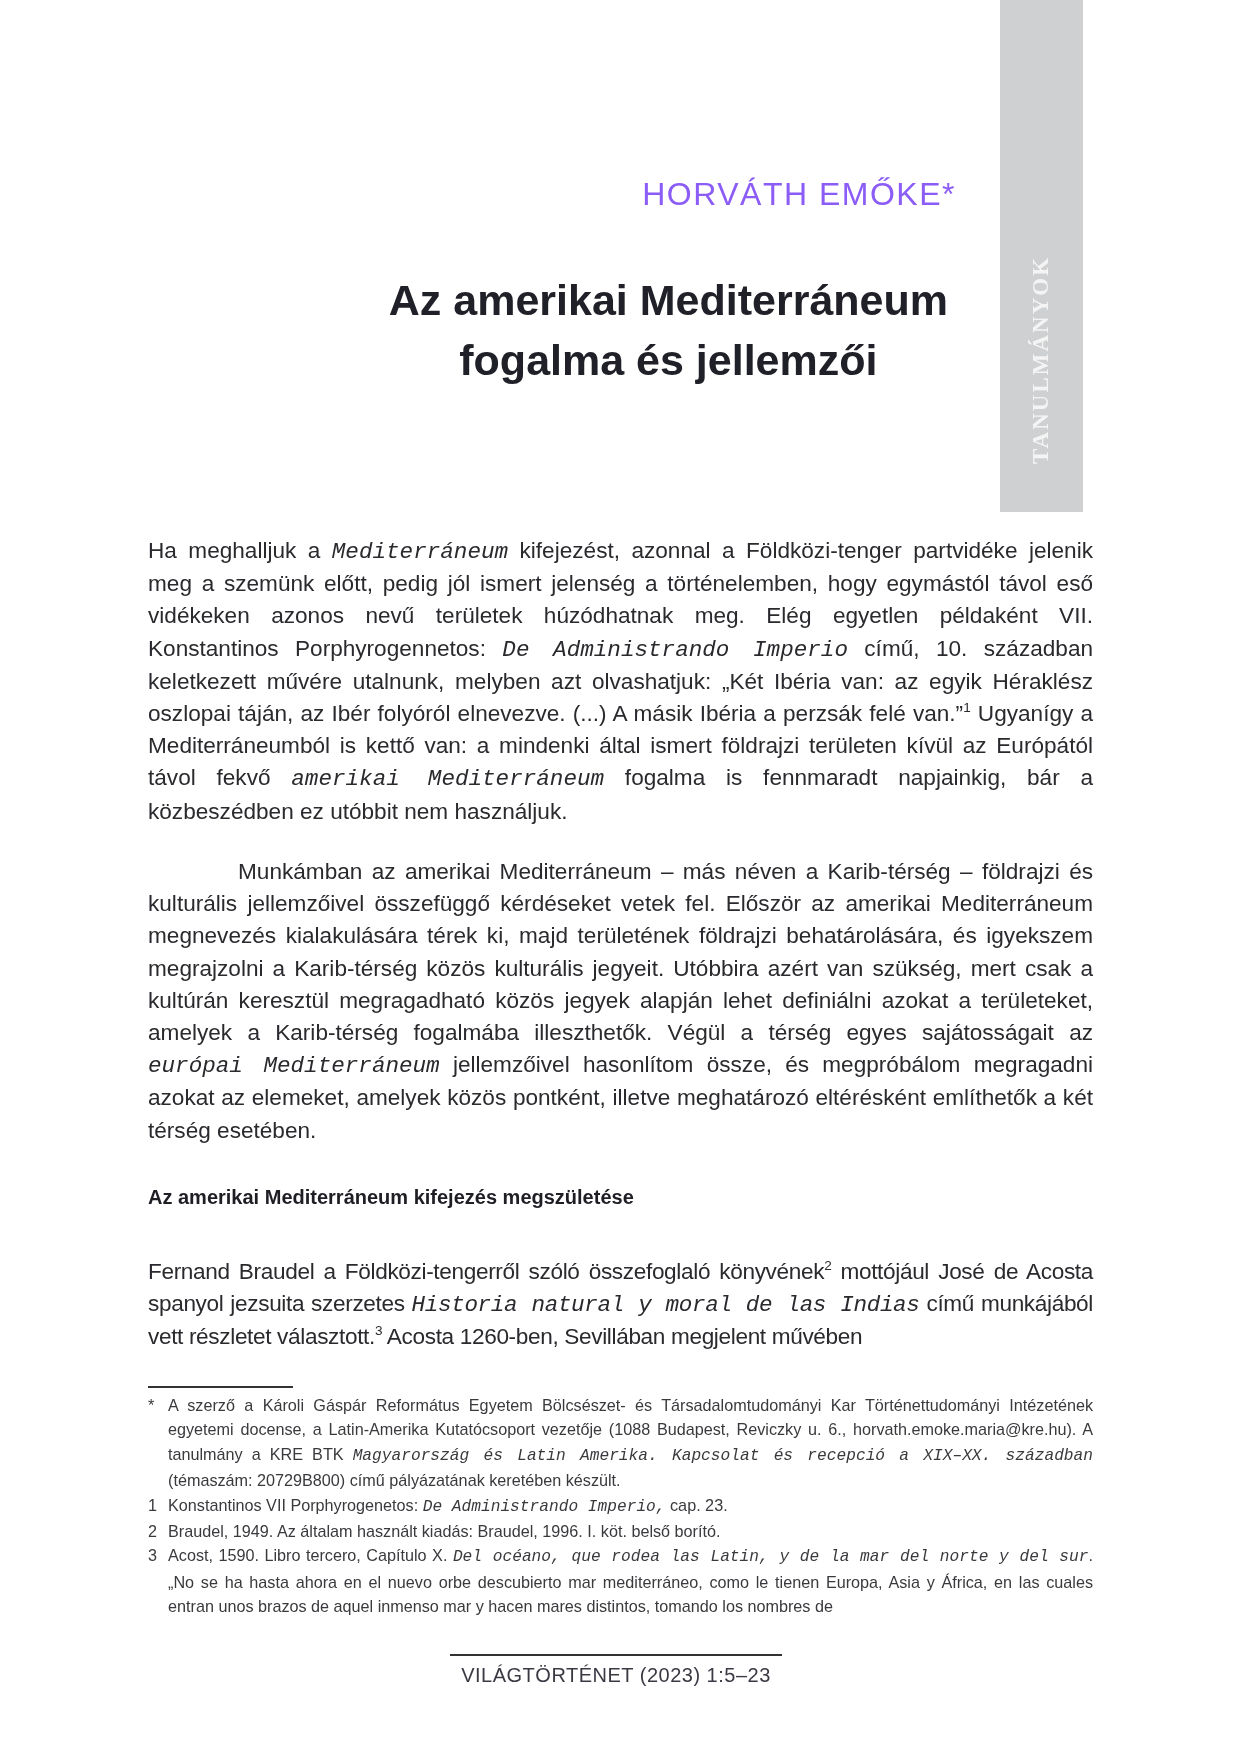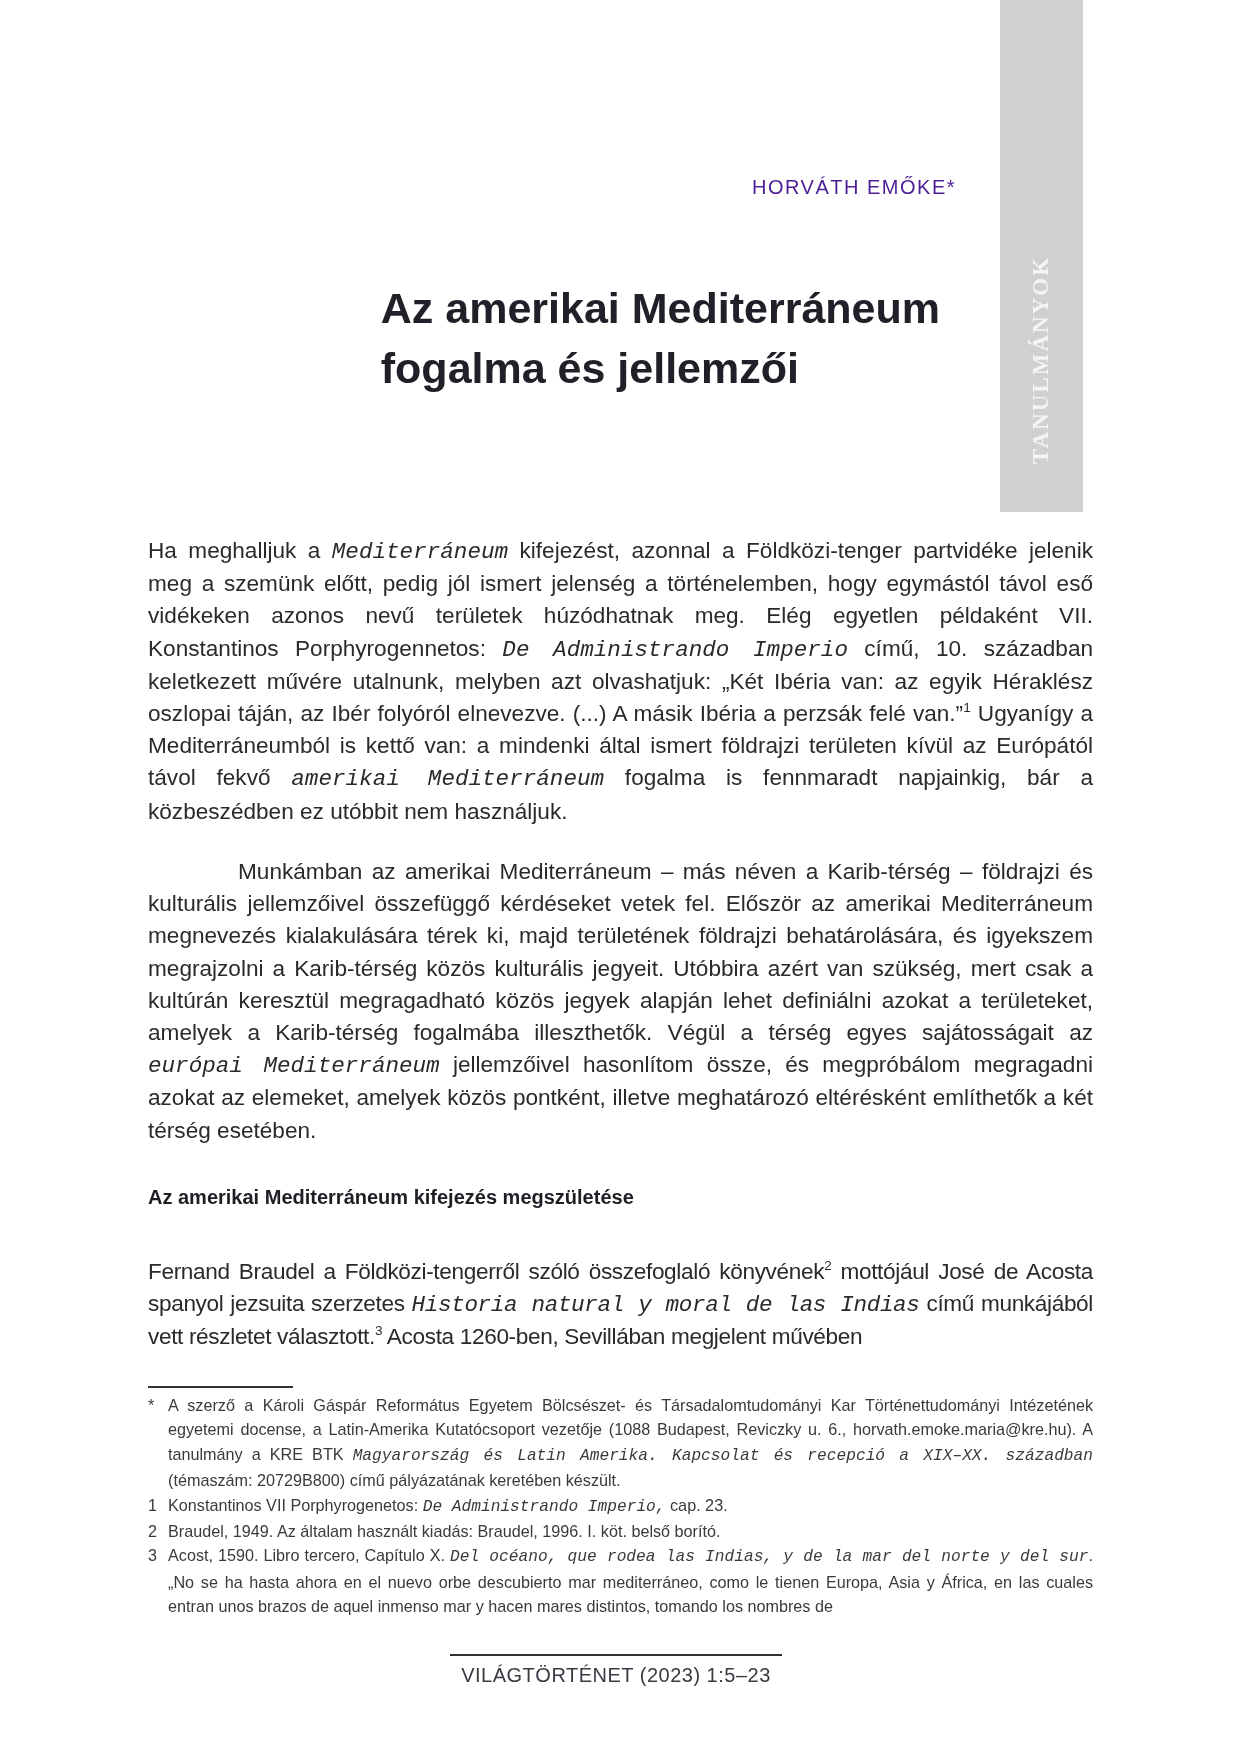--- a/index.html
+++ b/index.html
@@ -3,24 +3,24 @@
 <meta charset="utf-8">
 <style>
   html, body { margin: 0; padding: 0; background: #ffffff; }
   body { width: 1241px; height: 1755px; position: relative; overflow: hidden;
          font-family: "Liberation Sans", "DejaVu Sans", sans-serif; color: #2a2a2e; }
   .side-tab { position: absolute; left: 1000px; top: 0; width: 83px; height: 512px;
               background: #cfd0d2; }
   .side-tab-label { position: absolute; left: 41px; top: 360px; transform: translate(-50%, -50%) rotate(-90deg);
                     white-space: nowrap; color: #f4f4f4; font-weight: bold; font-size: 23px; letter-spacing: 2px;
                     font-family: "Liberation Serif", "DejaVu Serif", serif; }
-  .author { position: absolute; right: 285px; top: 176px; font-size: 20px; letter-spacing: 1.5px;
-            color: #4c1d95; white-space: nowrap; }
-  .title { position: absolute; right: 285px; top: 262px; text-align: left; font-weight: bold;
-           font-size: 43px; line-height: 60px; color: #202028; margin: 16px; }
+  .author { position: absolute; right: 285px; top: 176px; font-size: 32px; letter-spacing: 1.5px;
+            color: #8b5cf6; white-space: nowrap; }
+  .title { position: absolute; right: 285px; top: 262px; text-align: center; font-weight: bold;
+           font-size: 43px; line-height: 60px; color: #202028; margin: 8px; }
   .body-text { position: absolute; left: 148px; width: 945px; font-size: 22.6px; line-height: 32.2px;
                text-align: justify; margin: 0; color: #2a2a2e; }
   .p1 { top: 535px; }
   .p2 { top: 856px; text-indent: 90px; }
   .section-heading { position: absolute; left: 148px; top: 1186px; font-size: 20px; font-weight: bold;
                      color: #1e1e24; margin: 0; }
   .p3 { top: 1256px; letter-spacing: -0.35px; }
   .fn-rule { position: absolute; left: 148px; top: 1386px; width: 145px; height: 2px; background: #333; }
   .footnotes { position: absolute; left: 148px; width: 945px; top: 1393px; font-size: 16.2px;
                line-height: 24.4px; color: #3a3a3e; }
@@ -63,18 +63,18 @@
     <div class="fn">
       <span class="fn-mark">1</span>
       <span class="fn-text"><span>Konstantinos VII Porphyrogenetos: </span><i>De Administrando Imperio,</i><span> cap. 23.</span></span>
     </div>
     <div class="fn">
       <span class="fn-mark">2</span>
       <span class="fn-text"><span>Braudel, 1949. Az általam használt kiadás: Braudel, 1996. I. köt. belső borító.</span></span>
     </div>
     <div class="fn">
       <span class="fn-mark">3</span>
-      <span class="fn-text"><span>Acost, 1590. Libro tercero, Capítulo X. </span><i>Del océano, que rodea las Indias, y de la mar del norte y del sur</i><span>. „No se ha hasta ahora en el nuevo orbe descubierto mar mediterráneo, como le tienen Europa, Asia y África, en las cuales entran unos brazos de aquel inmenso mar y hacen mares distintos, tomando los nombres de</span></span>
+      <span class="fn-text"><span>Acost, 1590. Libro tercero, Capítulo X. </span><i>Del océano, que rodea las Latin, y de la mar del norte y del sur</i><span>. „No se ha hasta ahora en el nuevo orbe descubierto mar mediterráneo, como le tienen Europa, Asia y África, en las cuales entran unos brazos de aquel inmenso mar y hacen mares distintos, tomando los nombres de</span></span>
     </div>
   </div>
 
 <div class="footer-rule"></div>
 <div class="footer">VILÁGTÖRTÉNET (2023) 1:5–23</div>
 
 </body></html>

